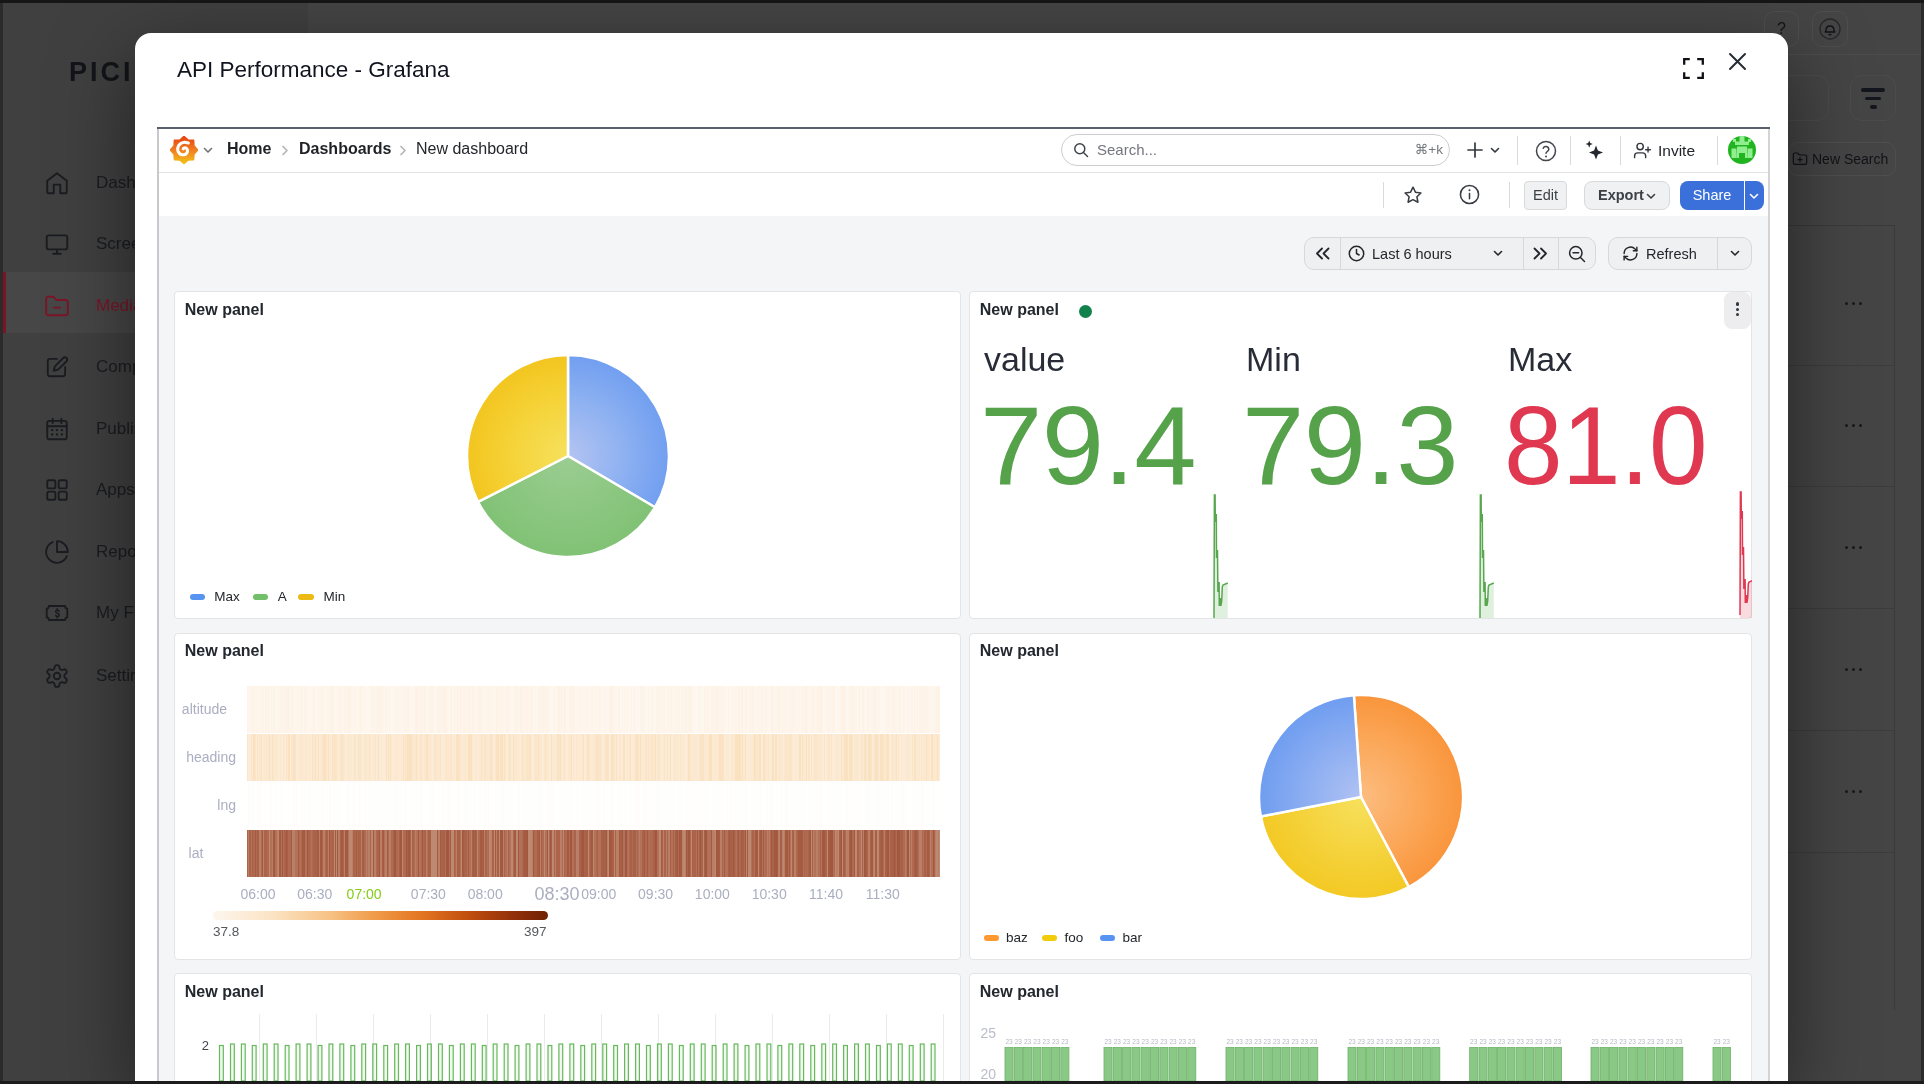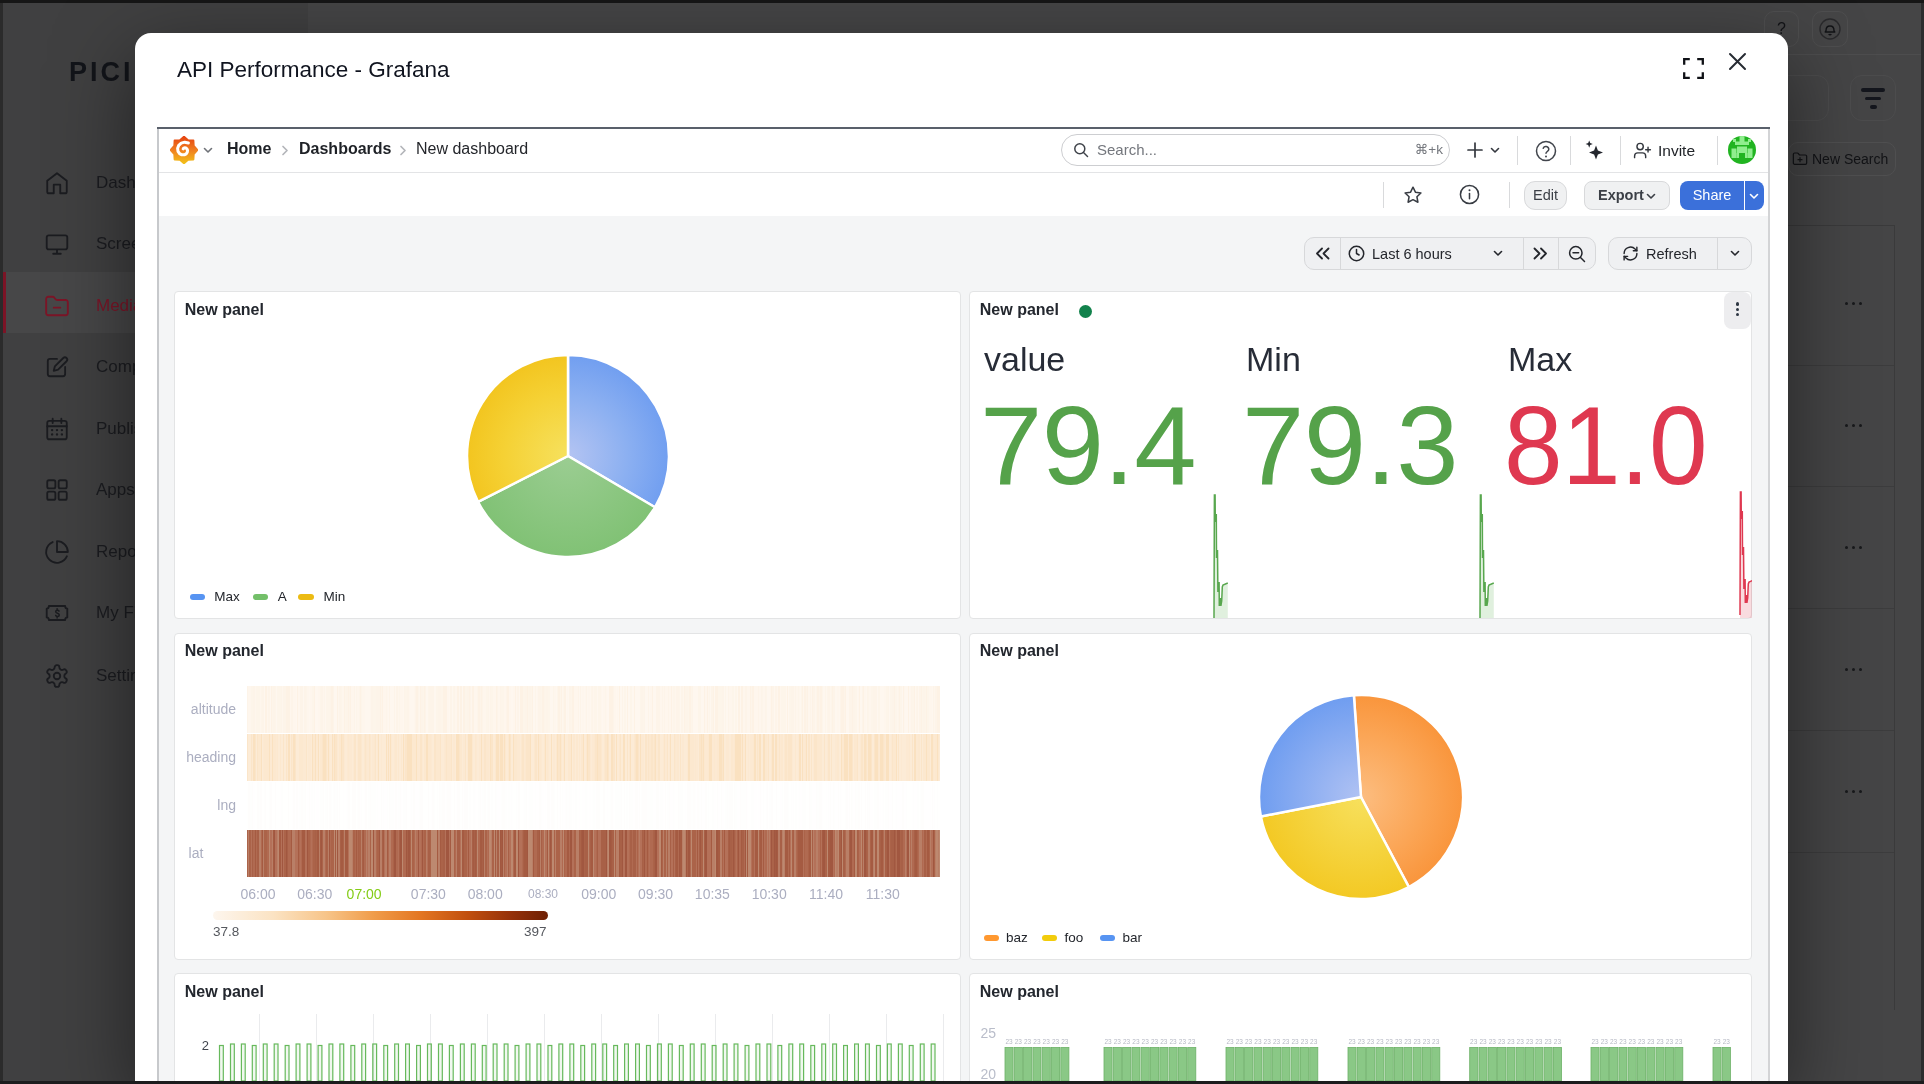--- a/index.html
+++ b/index.html
@@ -194,21 +194,21 @@
 <div class="abs" style="left:1383px;top:182px;width:1px;height:26px;background:#d9dadc"></div>
 <svg class="abs" style="left:1403px;top:185px" width="20" height="20" viewBox="0 0 24 24" fill="none" stroke="#383c43" stroke-width="1.8" stroke-linejoin="round">
     <path d="M12 2.6 14.9 8.6 21.5 9.5 16.7 14.1 17.9 20.7 12 17.6 6.1 20.7 7.3 14.1 2.5 9.5 9.1 8.6Z"></path>
   </svg>
 <svg class="abs" style="left:1459px;top:184px" width="21" height="21" viewBox="0 0 22 22" fill="none" stroke="#383c43" stroke-width="1.6">
     <circle cx="11" cy="11" r="9.5"></circle>
     <path d="M11 10v5.5" stroke-linecap="round"></path>
     <path d="M11 6.6h.01" stroke-width="2.1" stroke-linecap="round"></path>
   </svg>
 <div class="abs" style="left:1509px;top:182px;width:1px;height:26px;background:#d9dadc"></div>
-<div class="abs" style="left:1524px;top:181px;width:43px;height:29px;background:#f0f1f2;border:1px solid #d8d9db;border-radius:11px;font-size:14.5px;font-weight:500;color:#3b3f46;line-height:27px;text-align:center">Edit</div>
+<div class="abs" style="left:1524px;top:181px;width:43px;height:29px;background:#f0f1f2;border:1px solid #d8d9db;border-radius:4px;font-size:14.5px;font-weight:500;color:#3b3f46;line-height:27px;text-align:center">Edit</div>
 <div class="abs" style="left:1584px;top:181px;width:86px;height:29px;background:#f0f1f2;border:1px solid #d8d9db;border-radius:8px;font-size:14.5px;font-weight:700;color:#3b3f46;line-height:27px;text-align:center;text-align:left;padding-left:13px">Export</div>
 <svg class="abs" style="left:1646px;top:192.5px" width="10" height="7" viewBox="0 0 10 7" fill="none" stroke="#3b3f46" stroke-width="1.6" stroke-linecap="round" stroke-linejoin="round">
     <path d="M1.5 1.5 5 5l3.5-3.5"></path>
   </svg>
 <div class="abs" style="left:1680px;top:181px;width:64px;height:29px;background:#3b70da;border-radius:8px 0 0 8px;font-size:14.5px;font-weight:500;color:#fff;line-height:29px;text-align:center">Share</div>
 <div class="abs" style="left:1745px;top:181px;width:19px;height:29px;background:#3b70da;border-radius:0 8px 8px 0"></div>
 <svg class="abs" style="left:1749px;top:192.5px" width="10" height="7" viewBox="0 0 10 7" fill="none" stroke="#fff" stroke-width="1.6" stroke-linecap="round" stroke-linejoin="round">
     <path d="M1.5 1.5 5 5l3.5-3.5"></path>
   </svg>
 <div class="abs" style="left:159px;top:216px;width:1609px;height:865px;background:#f4f5f6"></div>
@@ -2479,33 +2479,33 @@
     <rect x="682.6" y="0" width="1.6" height="47" fill="#b97f67"></rect>
     <rect x="684.2" y="0" width="1.6" height="47" fill="#b47159"></rect>
     <rect x="685.8" y="0" width="1.0" height="47" fill="#a15740"></rect>
     <rect x="686.8" y="0" width="1.4" height="47" fill="#ab6349"></rect>
     <rect x="688.2" y="0" width="1.0" height="47" fill="#b97f67"></rect>
     <rect x="689.2" y="0" width="1.3" height="47" fill="#bd8970"></rect>
     <rect x="690.5" y="0" width="1.0" height="47" fill="#b97f67"></rect>
     <rect x="691.5" y="0" width="1.4" height="47" fill="#bd8970"></rect>
     <rect x="692.9" y="0" width="1.0" height="47" fill="#a15740"></rect>
   </svg>
-<div class="abs" style="left:156px;top:700px;width:80px;height:18px;line-height:18px;font-size:14px;color:#abaec0;text-align:right">altitude</div>
+<div class="abs" style="left:147px;top:700px;width:80px;height:18px;line-height:18px;font-size:14px;color:#abaec0;text-align:right">altitude</div>
 <div class="abs" style="left:156px;top:748px;width:80px;height:18px;line-height:18px;font-size:14px;color:#abaec0;text-align:right">heading</div>
 <div class="abs" style="left:156px;top:796px;width:80px;height:18px;line-height:18px;font-size:14px;color:#abaec0;text-align:right">lng</div>
 <div class="abs" style="left:156px;top:844px;width:80px;height:18px;line-height:18px;font-size:14px;color:#abaec0;text-align:center">lat</div>
 <div class="abs" style="left:233.0px;top:885px;width:50px;height:18px;line-height:18px;font-size:14px;color:#abaec0;text-align:center">06:00</div>
 <div class="abs" style="left:289.8px;top:885px;width:50px;height:18px;line-height:18px;font-size:14px;color:#abaec0;text-align:center">06:30</div>
 <div class="abs" style="left:346.6px;top:885px;width:50px;height:18px;line-height:18px;font-size:14px;color:#84cc16;">07:00</div>
 <div class="abs" style="left:403.4px;top:885px;width:50px;height:18px;line-height:18px;font-size:14px;color:#abaec0;text-align:center">07:30</div>
 <div class="abs" style="left:460.2px;top:885px;width:50px;height:18px;line-height:18px;font-size:14px;color:#abaec0;text-align:center">08:00</div>
-<div class="abs" style="left:508px;top:885px;width:50px;height:18px;line-height:18px;font-size:12px;color:#abaec0;text-align:right">08:30</div>
+<div class="abs" style="left:532px;top:885px;width:50px;height:18px;line-height:18px;font-size:18px;color:#abaec0;text-align:center">08:30</div>
 <div class="abs" style="left:573.8px;top:885px;width:50px;height:18px;line-height:18px;font-size:14px;color:#abaec0;text-align:center">09:00</div>
 <div class="abs" style="left:630.6px;top:885px;width:50px;height:18px;line-height:18px;font-size:14px;color:#abaec0;text-align:center">09:30</div>
-<div class="abs" style="left:687.4px;top:885px;width:50px;height:18px;line-height:18px;font-size:14px;color:#abaec0;text-align:center">10:35</div>
+<div class="abs" style="left:687.4px;top:885px;width:50px;height:18px;line-height:18px;font-size:14px;color:#abaec0;text-align:center">10:00</div>
 <div class="abs" style="left:744.2px;top:885px;width:50px;height:18px;line-height:18px;font-size:14px;color:#abaec0;text-align:center">10:30</div>
 <div class="abs" style="left:801.0px;top:885px;width:50px;height:18px;line-height:18px;font-size:14px;color:#abaec0;text-align:center">11:40</div>
 <div class="abs" style="left:857.8px;top:885px;width:50px;height:18px;line-height:18px;font-size:14px;color:#abaec0;text-align:center">11:30</div>
 <div class="abs" style="left:213px;top:911px;width:335px;height:9px;border-radius:5px;background:linear-gradient(90deg,#fdf6ee 0%,#fbe3c3 18%,#f7c488 34%,#f09c4a 48%,#e37622 62%,#c14f0e 76%,#95310a 89%,#6e2003 100%)"></div>
 <div class="abs" style="left:213px;top:923px;height:17px;line-height:17px;font-size:13.5px;color:#55585e">37.8</div>
 <div class="abs" style="left:524px;top:923px;height:17px;line-height:17px;font-size:13.5px;color:#55585e">397</div>
 <svg class="abs" style="left:1256px;top:692px" width="210" height="210" viewBox="0 0 210 210">
     <defs>
       <radialGradient id="qo" cx="105" cy="105" r="105" gradientUnits="userSpaceOnUse">
         <stop offset="0" stop-color="#fcbd80"></stop>

